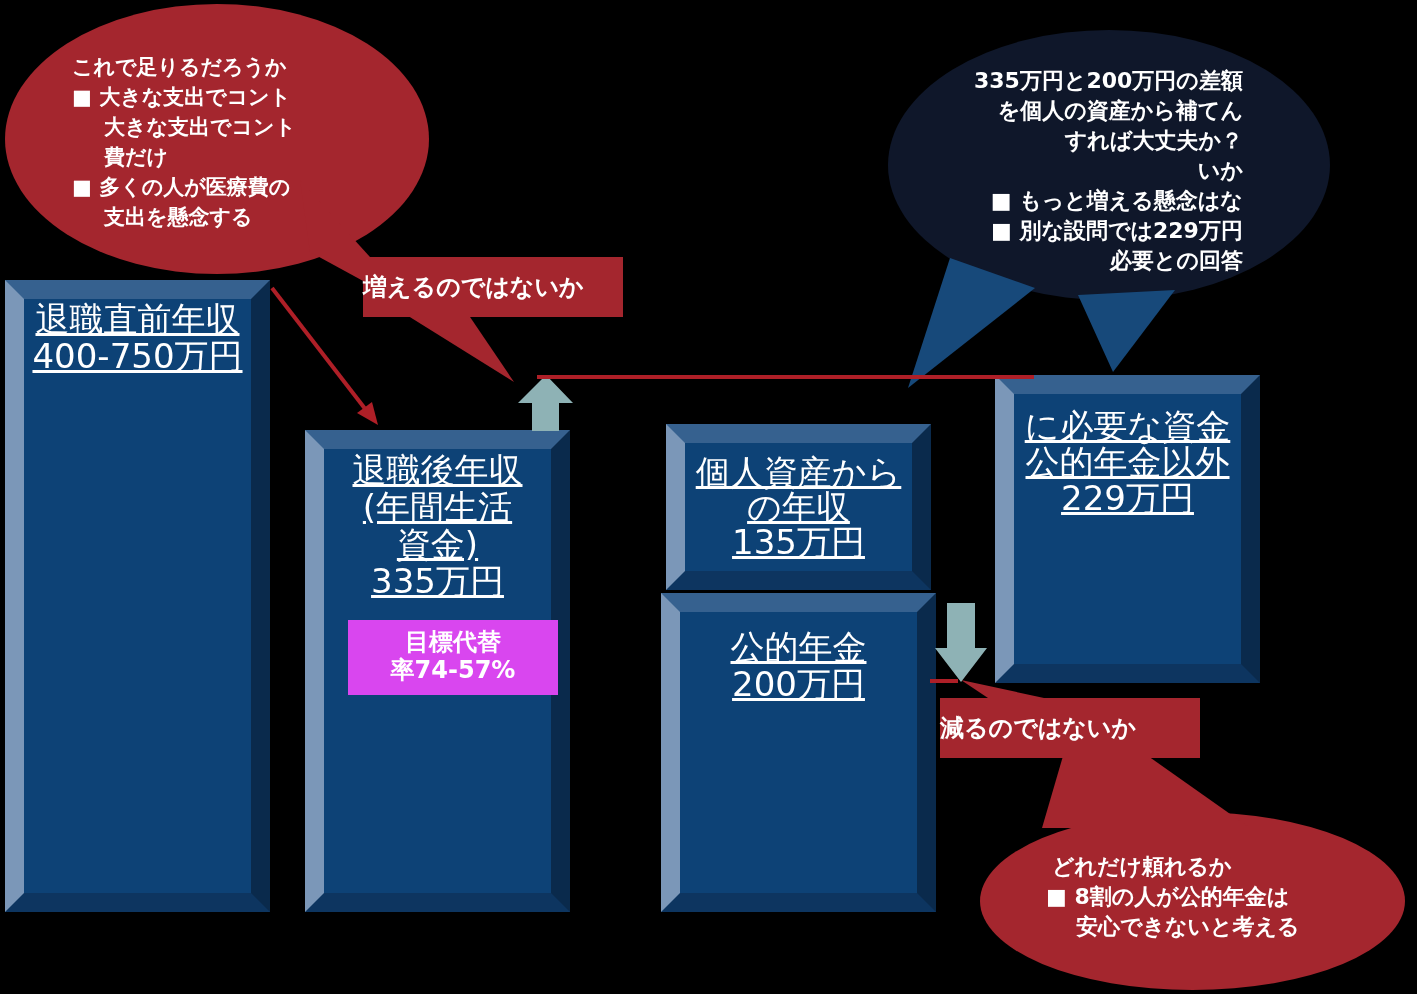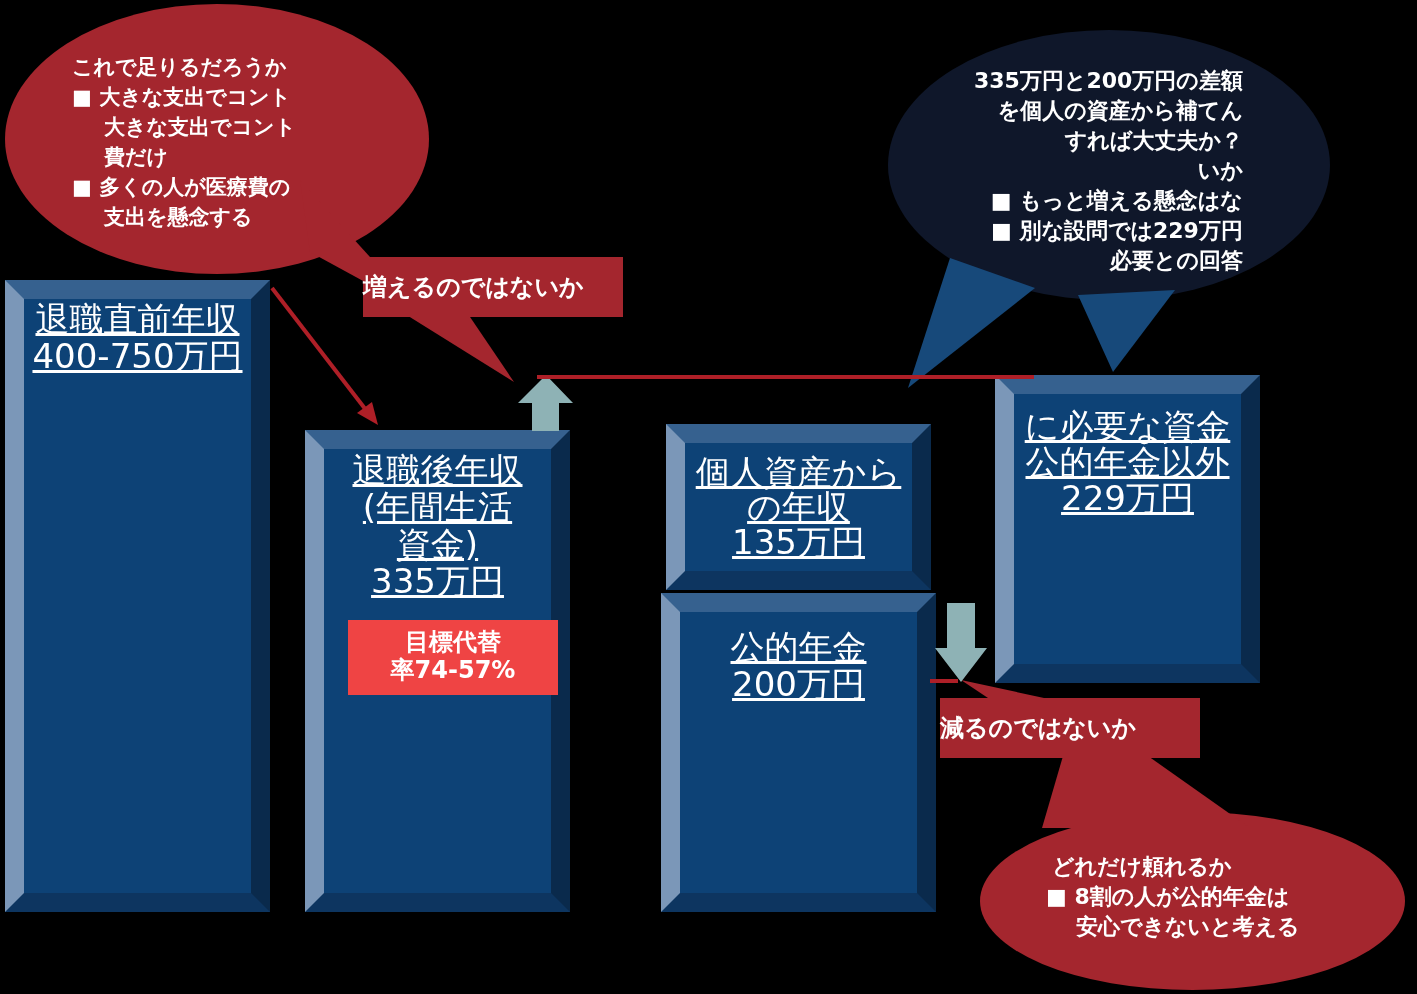--- a/index.html
+++ b/index.html
@@ -24,21 +24,21 @@
   .bubble-text .ln{line-height:30px;}
   .bubble-text .cont{padding-left:30px;}
   .bubble-text .t1{padding-left:6px;}
   
   .rlabel{
     position:absolute;background:#a4262e;color:#fff;font-weight:bold;font-size:24px;
     display:flex;align-items:center;justify-content:flex-start;white-space:nowrap;
   }
   
   .badge{
-    position:absolute;left:348px;top:620px;width:210px;height:75px;background:#ef4444;
+    position:absolute;left:348px;top:620px;width:210px;height:75px;background:#d946ef;
     color:#fff;font-weight:bold;font-size:24px;text-align:center;box-sizing:border-box;
     padding-top:8px;
   }
   .badge .ln{line-height:28px;}
   #shape-layer{position:absolute;left:0;top:0;z-index:5;pointer-events:none;}
   .layer1{z-index:1}.layer3{z-index:3}.layer6{z-index:6}
 </style>
 </head>
 <body>
 

